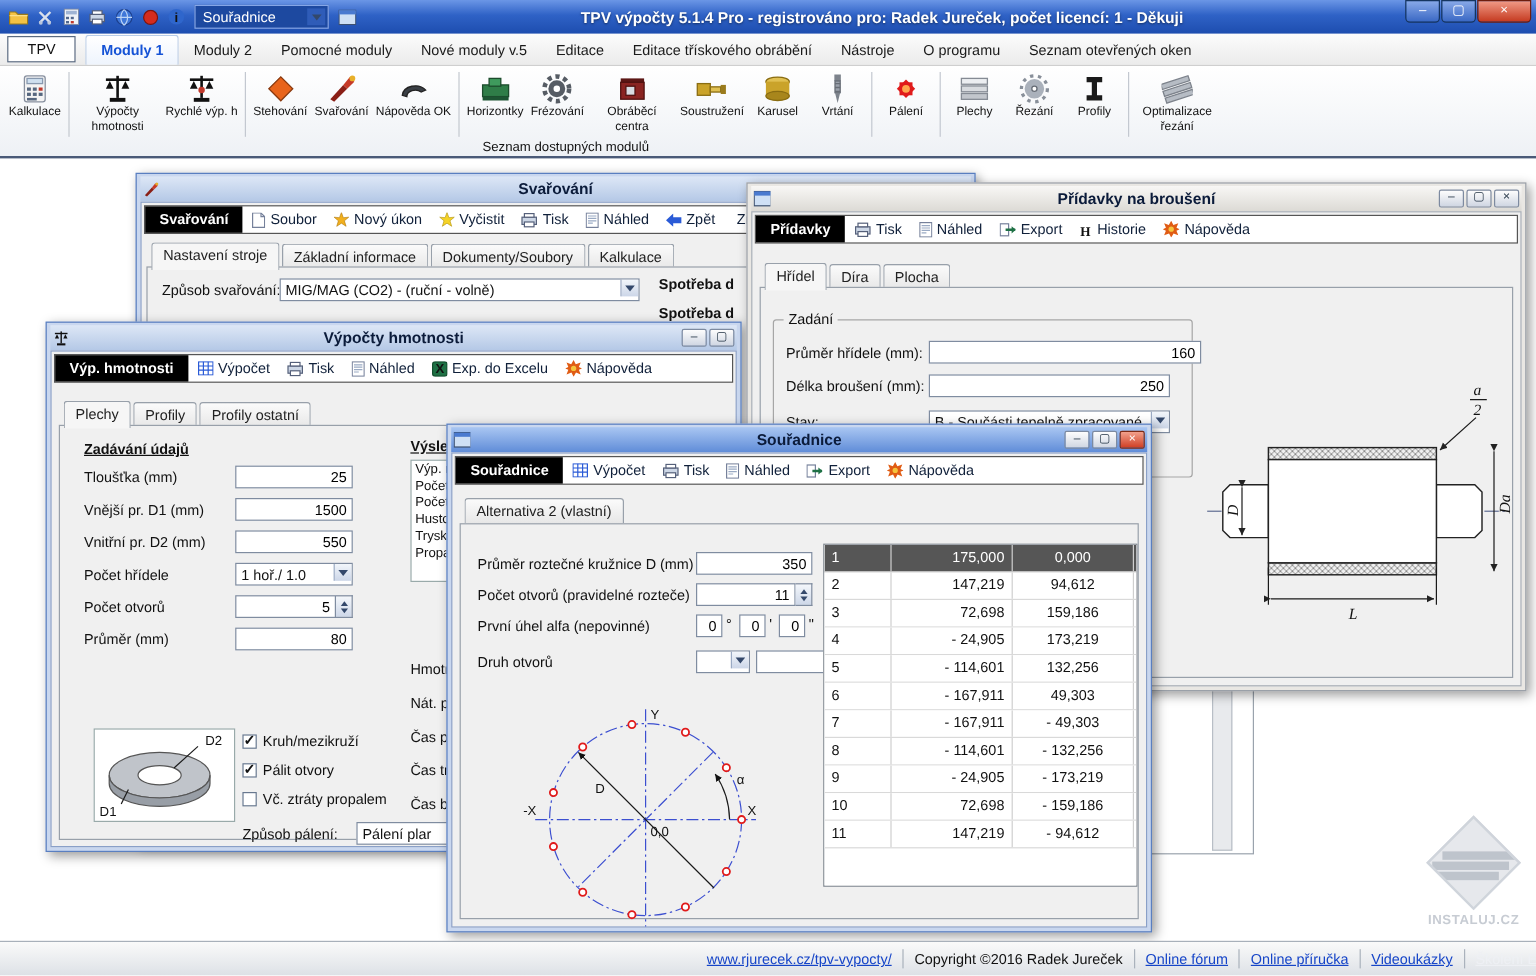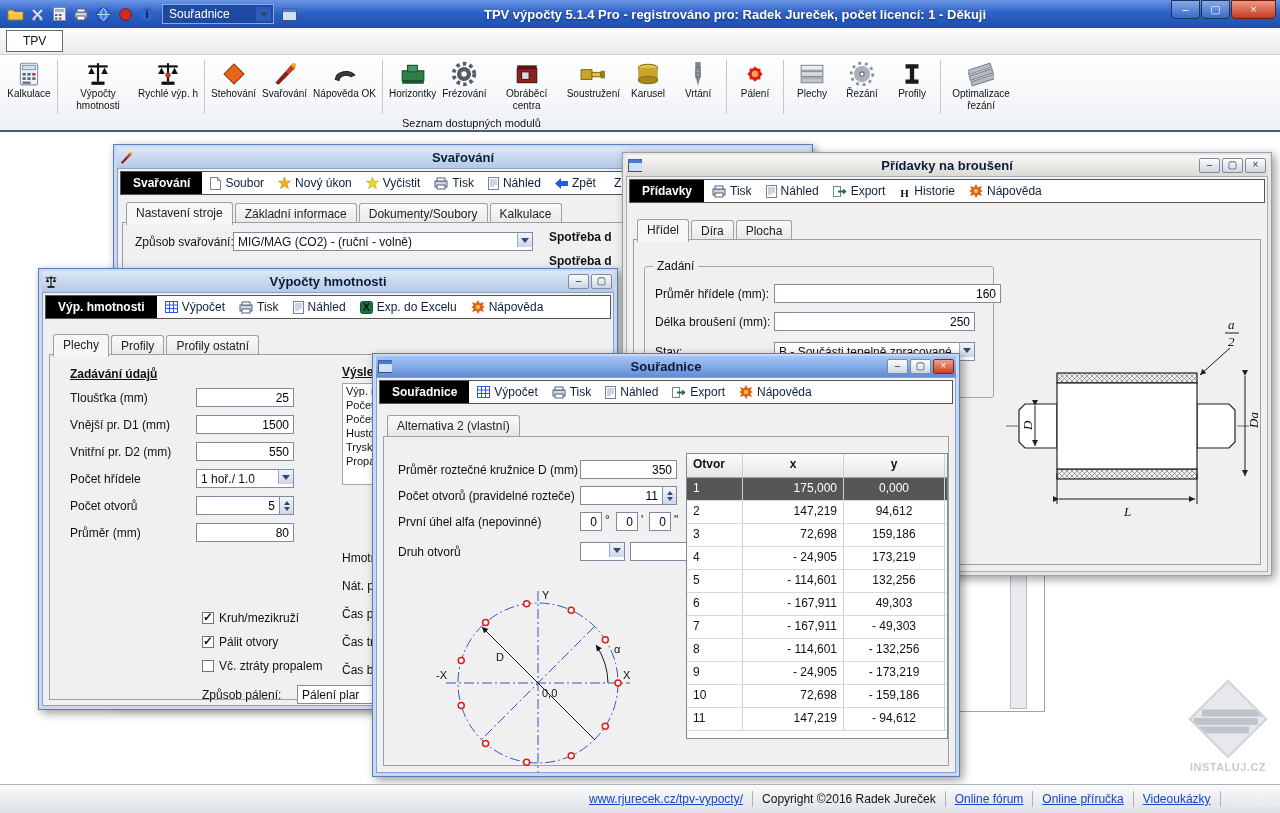--- a/index.html
+++ b/index.html
@@ -204,20 +204,31 @@
   <div class="tb-title">TPV výpočty 5.1.4 Pro - registrováno pro: Radek Jureček, počet licencí: 1 - Děkuji</div>
   <div class="caps">
     <div class="cap">–</div>
     <div class="cap">▢</div>
     <div class="cap close">×</div>
   </div>
 </div>
 
 <div class="menubar">
   <div class="menu-tpv">TPV</div>
+  <div style="display:flex;align-items:flex-end;height:100%">
+      <div class="menu-item active">Moduly 1</div>
+      <div class="menu-item">Moduly 2</div>
+      <div class="menu-item">Pomocné moduly</div>
+      <div class="menu-item">Nové moduly v.5</div>
+      <div class="menu-item">Editace</div>
+      <div class="menu-item">Editace třískového obrábění</div>
+      <div class="menu-item">Nástroje</div>
+      <div class="menu-item">O programu</div>
+      <div class="menu-item">Seznam otevřených oken</div>
+    </div>
 </div>
 
 <div class="modstrip">
   <div class="modules">
       <div class="module">
         <span class="micon">
           <svg viewBox="0 0 24 24">
             <rect x="4" y="2" width="16" height="20" rx="2" fill="#f4f4f4" stroke="#88909f"></rect>
             <rect x="6" y="4" width="12" height="4" fill="#cfe0f0" stroke="#8899af"></rect>
             <g fill="#56677f">
@@ -601,20 +612,31 @@
         <input class="field num" style="width: 84px;" value="5">
         <span class="spin">
             <i class="up"></i>
             <i class="dn"></i>
           </span>
       </div>
 
       <span class="flabel abs" style="left:20px;top:171px">Průměr (mm)</span>
       <input class="field num abs" style="left: 146px; top: 168px; width: 98px;" value="80">
 
+      <div class="abs" style="left:28px;top:252px;width:118px;height:78px;background:#fff;border:1px solid #9aa">
+        <svg viewBox="0 0 116 76" style="width:100%;height:100%">
+          <ellipse cx="54" cy="38" rx="42" ry="19" fill="#c0c4ca" stroke="#555"></ellipse>
+          <path d="M12 38a42 19 0 0 0 84 0v7a42 19 0 0 1-84 0z" fill="#989ea6" stroke="#555"></path>
+          <ellipse cx="54" cy="38" rx="18" ry="8" fill="#fff" stroke="#555"></ellipse>
+          <line x1="86" y1="14" x2="66" y2="32" class="dim"></line>
+          <line x1="22" y1="62" x2="28" y2="50" class="dim"></line>
+          <text x="92" y="13">D2</text>
+          <text x="4" y="72">D1</text>
+        </svg>
+      </div>
 
       <div class="abs" style="left:152px;top:256px">
         <span class="check on"></span><span>Kruh/mezikruží</span>
       </div>
       <div class="abs" style="left:152px;top:280px">
         <span class="check on"></span><span>Pálit otvory</span>
       </div>
       <div class="abs" style="left:152px;top:304px">
         <span class="check"></span><span>Vč. ztráty propalem</span>
       </div>
@@ -889,25 +911,20 @@
         <text x="108" y="20">Y</text>
         <text x="107" y="203">-Y</text>
         <text x="189" y="100">X</text>
         <text x="2" y="100">-X</text>
         <text x="108" y="118">0,0</text>
         <text x="62" y="82">D</text>
         <text x="180" y="74">α</text>
       </svg>
 
       <div class="ctable" style="left:302px;top:16px;width:262px;height:286px">
-        <div class="thead">
-          <div class="tcell c0">Otvor</div>
-          <div class="tcell c1">x</div>
-          <div class="tcell c2">y</div>
-        </div>
         <div style="flex:1;background:#fff;overflow:hidden">
             <div class="trow sel">
               <div class="tcell c0">1</div>
               <div class="tcell c1">175,000</div>
               <div class="tcell c2">0,000</div>
             </div>
             <div class="trow">
               <div class="tcell c0">2</div>
               <div class="tcell c1">147,219</div>
               <div class="tcell c2">94,612</div>

